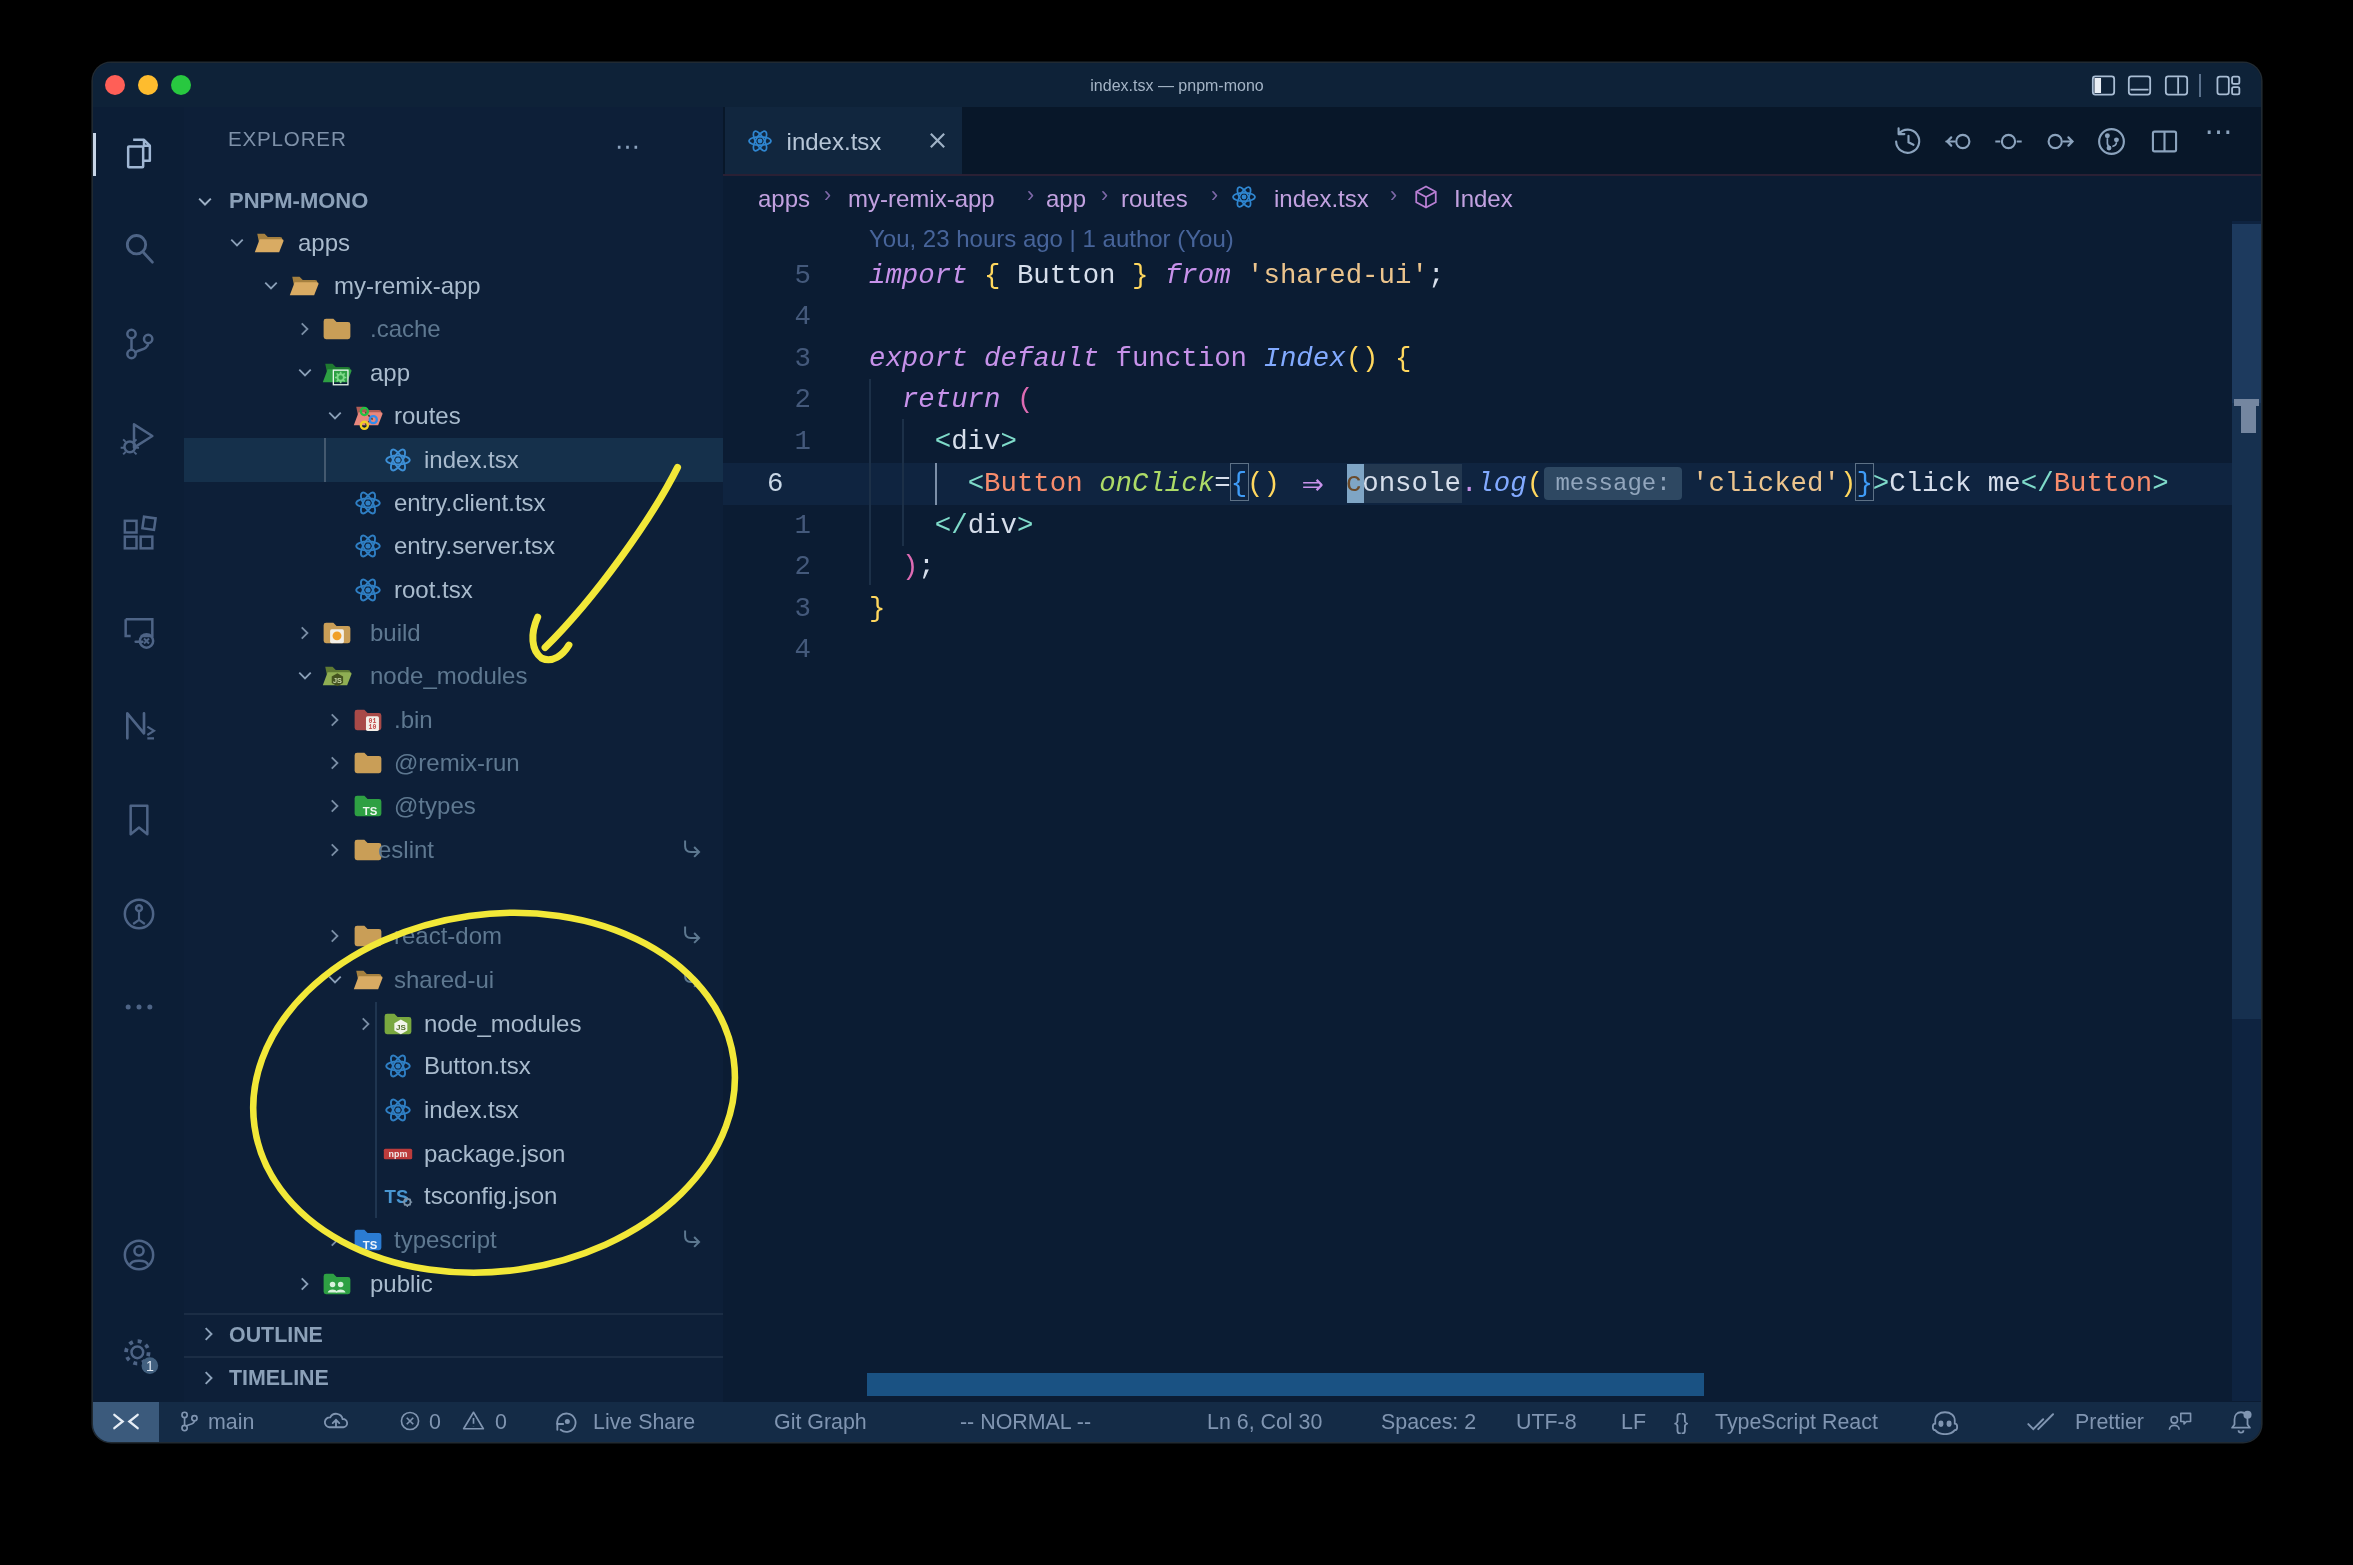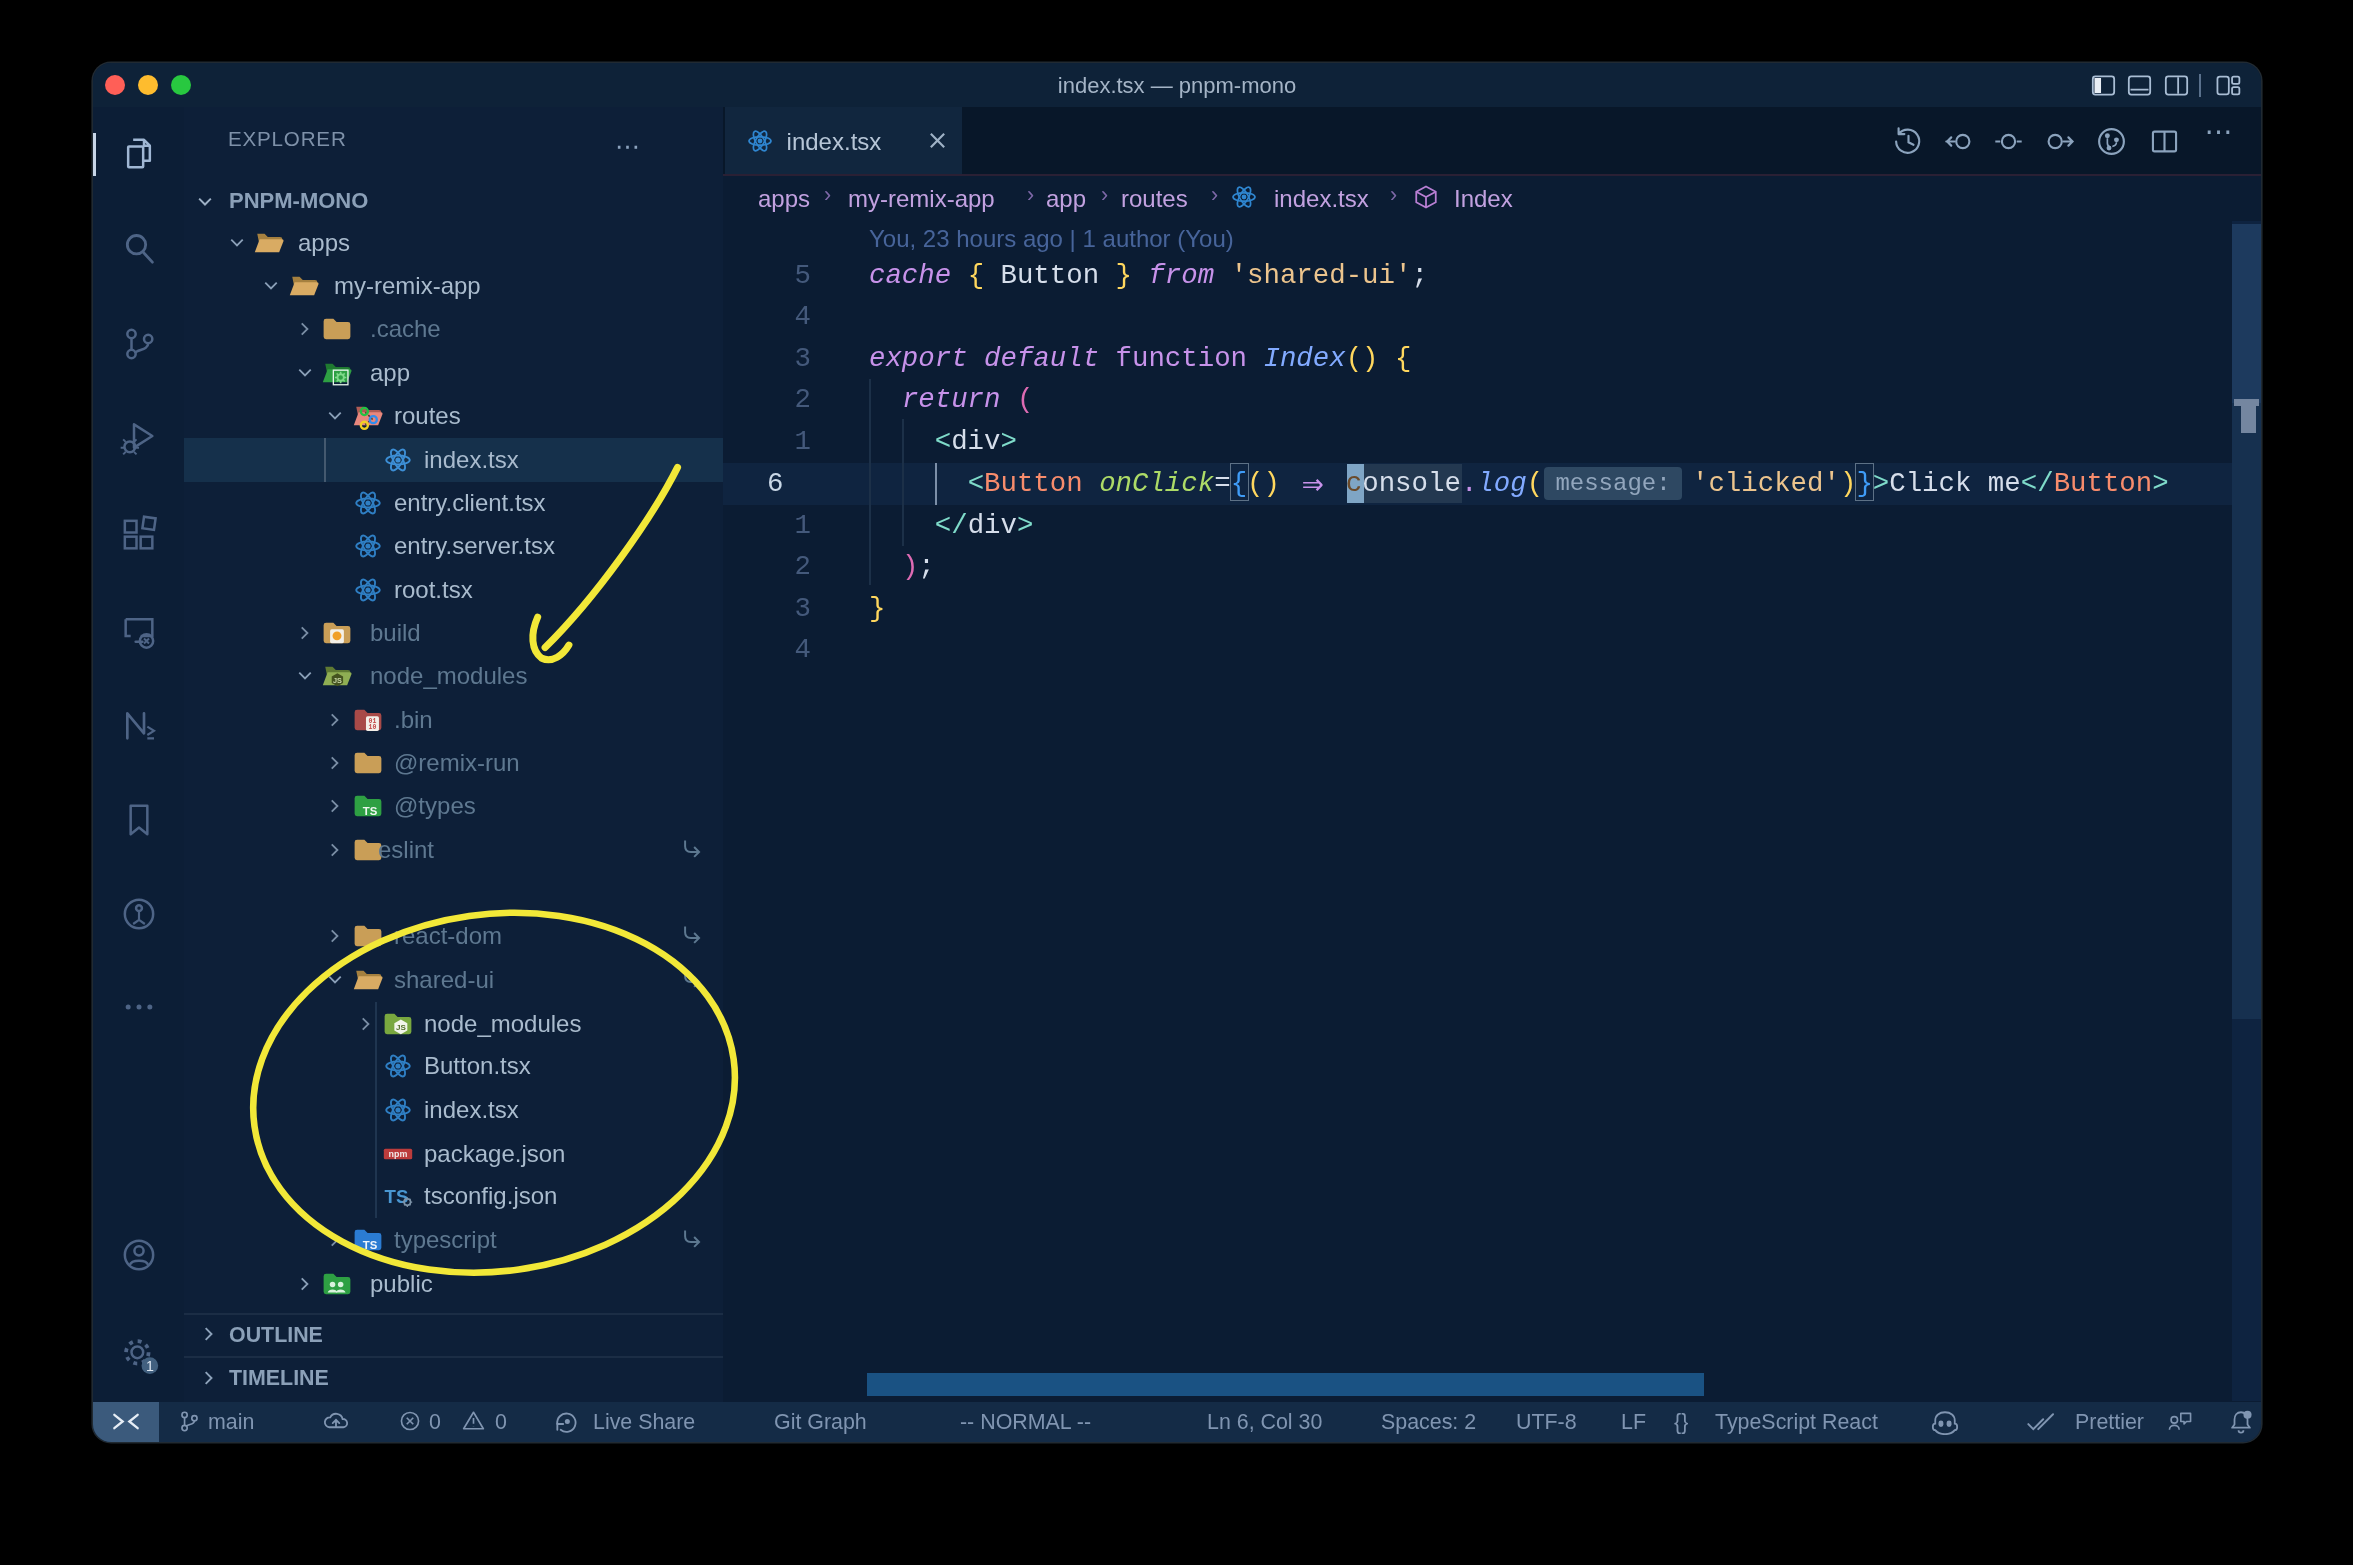--- a/index.html
+++ b/index.html
@@ -6,21 +6,21 @@
   body{width:2354px;height:1565px;position:relative;overflow:hidden;
        font-family:"Liberation Sans",sans-serif;}
   #win{position:absolute;left:93px;top:63px;width:2168px;height:1379px;
        background:#0b1c33;border-radius:18px;overflow:hidden;
        box-shadow:0 0 0 1.6px rgba(120,150,180,.28);}
   .abs{position:absolute;}
   
   #titlebar{position:absolute;left:0;top:0;width:2168px;height:44px;background:#0e2238;}
   .tl{position:absolute;top:12.3px;width:20px;height:20px;border-radius:50%;}
   #title-text{position:absolute;top:0;left:0;width:2168px;height:44px;line-height:46px;
-    text-align:center;color:#a4b4c6;font-size:22px;}
+    text-align:center;color:#a4b4c6;font-size:16px;}
   
   #activitybar{position:absolute;left:0;top:44px;width:91px;height:1295px;background:#0c1e36;}
   .aicon{position:absolute;left:25.5px;width:40px;height:40px;}
   
   #sidebar{position:absolute;left:91px;top:44px;width:539px;height:1295px;background:#0d1f38;}
   #sidebar .hdr{position:absolute;left:44px;top:20px;color:#7e91a9;font-size:20.6px;letter-spacing:0.8px;}
   .row{position:absolute;left:0;width:539px;height:43px;line-height:43px;white-space:nowrap;}
   .row .lbl{font-size:24px;color:#a9bbcd;vertical-align:top;}
   .row .dim{color:#5e7890;text-align:right;}
   .chev{position:absolute;width:18px;height:18px;border:0;}
@@ -526,21 +526,21 @@
     <div class="lnum" style="left:45px;top:189px">4</div>
     <div class="lnum" style="left:45px;top:231px">3</div>
     <div class="lnum" style="left:45px;top:272px">2</div>
     <div class="lnum" style="left:45px;top:314px">1</div>
     <div class="lnum" style="left:44px;top:356px;text-align:left;color:#c9d7e6">6</div>
     <div class="lnum" style="left:45px;top:398px">1</div>
     <div class="lnum" style="left:45px;top:439px">2</div>
     <div class="lnum" style="left:45px;top:481px">3</div>
     <div class="lnum" style="left:45px;top:522px">4</div>
 
-    <div class="code" style="top:148px"><span class="kw">cache</span> <span class="gold">{</span> Button <span class="gold">}</span> <span class="kw">from</span> <span class="str">'shared-ui'</span>;</div>
+    <div class="code" style="top:148px"><span class="kw">import</span> <span class="gold">{</span> Button <span class="gold">}</span> <span class="kw">from</span> <span class="str">'shared-ui'</span>;</div>
     <div class="code" style="top:231px"><span class="kw">export</span> <span class="kw">default</span> <span class="kwu">function</span> <span class="fn">Index</span><span class="gold">()</span> <span class="gold">{</span></div>
     <div class="code" style="top:272px">  <span class="kw">return</span> <span class="pink">(</span></div>
     <div class="code" style="top:314px">    <span class="teal">&lt;</span>div<span class="teal">&gt;</span></div>
     <div class="code" style="top:356px">      <span class="teal">&lt;</span><span class="tag">Button</span> <span class="grn">onClick</span>=<span class="blub">{</span><span class="gold">()</span> <span class="kw" style="font-style:normal;display:inline-block;width:33px;text-align:center;font-size:36px;vertical-align:-4.1px;line-height:33px">⇒</span> <span style="color:#6b4a2a">c</span>onsole<span class="kwu">.</span><span class="fn">log</span><span class="gold">(</span></div>
     <div class="abs" style="left:821px;top:360px;width:138px;height:33px;background:#2e4862;border-radius:4.1px;color:#92a6bd;font-family:'Liberation Mono',monospace;font-size:24px;line-height:33px;text-align:center;">message:</div>
     <div class="code" style="left:969px;top:356px"><span class="str">'clicked'</span><span class="gold">)</span><span class="blub">}</span><span class="teal">&gt;</span>Click me<span class="teal">&lt;/</span><span class="tag">Button</span><span class="teal">&gt;</span></div>
     <div class="code" style="top:398px">    <span class="teal">&lt;/</span>div<span class="teal">&gt;</span></div>
     <div class="code" style="top:439px">  <span class="pink">)</span>;</div>
     <div class="code" style="top:481px"><span class="gold">}</span></div>
 

